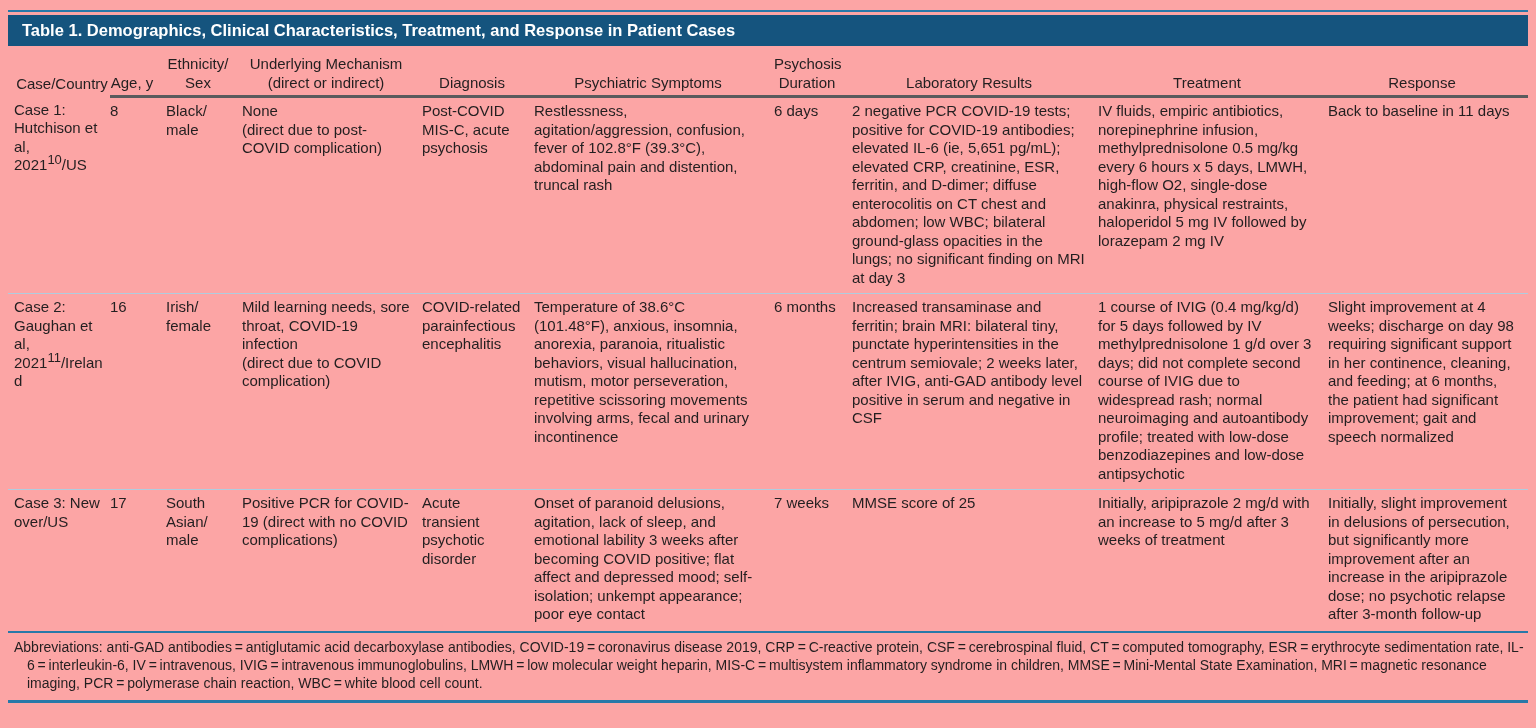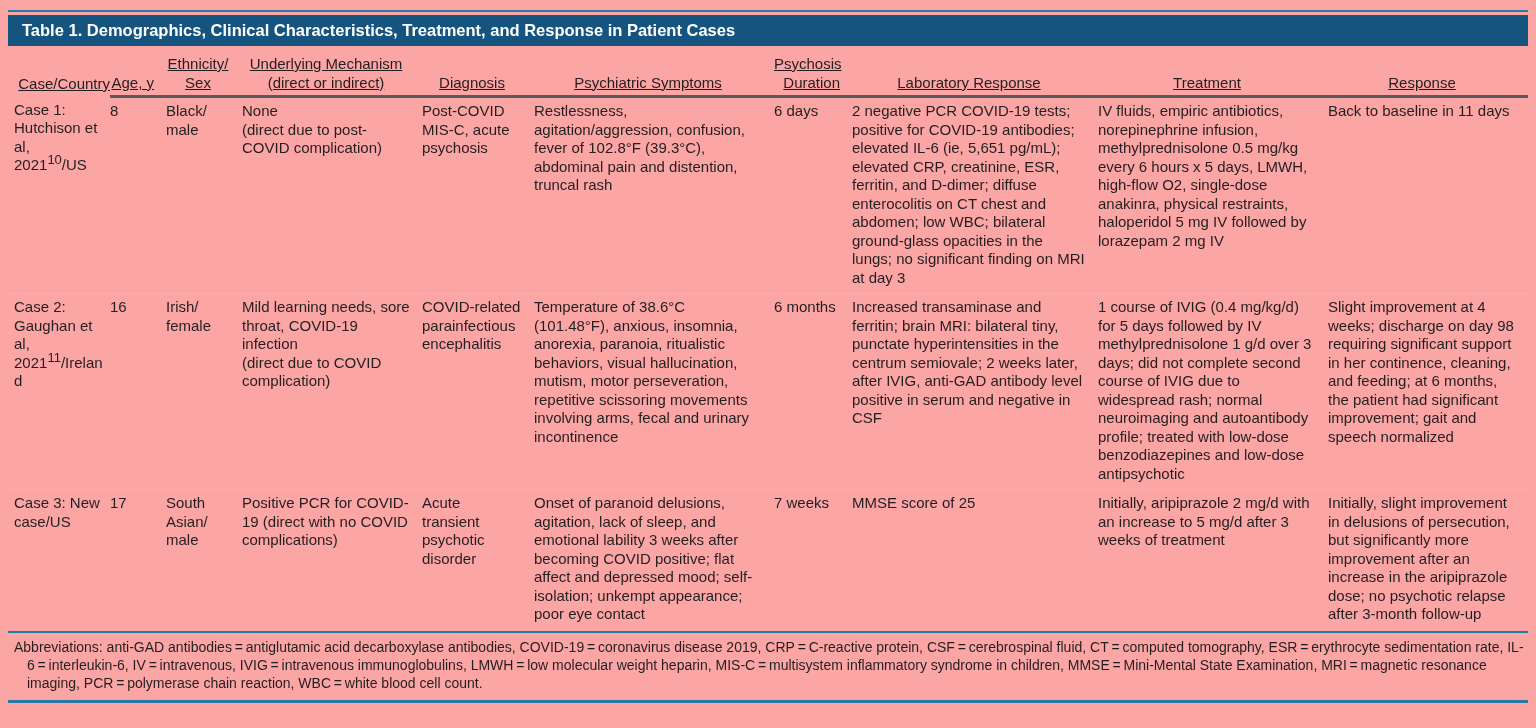--- a/index.html
+++ b/index.html
@@ -49,24 +49,23 @@
   col.c-dur       { width: 78px;  }
   col.c-lab       { width: 246px; }
   col.c-treat     { width: 230px; }
   col.c-resp      { width: 200px; }
   th {
     vertical-align: bottom;
     font-weight: normal;
     padding: 5px 12px 3px 0;
     white-space: pre-line;
     border-bottom: 3px solid #595b5d;
-    text-decoration: underline;
   }
   th:first-child { border-bottom: none; padding-left: 6px; padding-right: 0; }
-  th.al { text-align: right; }
+  th.al { text-align: center; }
   th.ac { text-align: center; }
   td {
     vertical-align: top;
     text-align: left;
     padding: 4px 12px 6px 0;
     white-space: pre-line;
     overflow-wrap: break-word;
   }
   td:first-child { padding-left: 6px; padding-right: 4px; }
   tr.body + tr.body td { border-top: 1px solid #afcddf; }
@@ -109,21 +108,21 @@
         <th class="al">Case/Country</th>
         <th class="al">Age, y</th>
         <th class="ac">Ethnicity/
 Sex</th>
         <th class="ac">Underlying Mechanism
 (direct or indirect)</th>
         <th class="ac">Diagnosis</th>
         <th class="ac">Psychiatric Symptoms</th>
         <th class="al">Psychosis
 Duration</th>
-        <th class="ac">Laboratory Response</th>
+        <th class="ac">Laboratory Results</th>
         <th class="ac">Treatment</th>
         <th class="ac">Response</th>
       </tr>
     </thead>
     <tbody>
       <tr class="body">
         <td><span>Case 1: Hutchison et al, 2021</span><sup>10</sup><span>/US</span></td>
         <td>8</td>
         <td>Black/
 male</td>
@@ -144,21 +143,21 @@
         <td>Mild learning needs, sore throat, COVID-19 infection
 (direct due to COVID complication)</td>
         <td>COVID-related parainfectious encephalitis</td>
         <td>Temperature of 38.6°C (101.48°F), anxious, insomnia, anorexia, paranoia, ritualistic behaviors, visual hallucination, mutism, motor perseveration, repetitive scissoring movements involving arms, fecal and urinary incontinence</td>
         <td>6 months</td>
         <td>Increased transaminase and ferritin; brain MRI: bilateral tiny, punctate hyperintensities in the centrum semiovale; 2 weeks later, after IVIG, anti-GAD antibody level positive in serum and negative in CSF</td>
         <td>1 course of IVIG (0.4 mg/kg/d) for 5 days followed by IV methylprednisolone 1 g/d over 3 days; did not complete second course of IVIG due to widespread rash; normal neuroimaging and autoantibody profile; treated with low-dose benzodiazepines and low-dose antipsychotic</td>
         <td>Slight improvement at 4 weeks; discharge on day 98 requiring significant support in her continence, cleaning, and feeding; at 6 months, the patient had significant improvement; gait and speech normalized</td>
       </tr>
       <tr class="body">
-        <td><span>Case 3: New case/US</span><sup></sup><span></span></td>
+        <td><span>Case 3: New over/US</span><sup></sup><span></span></td>
         <td>17</td>
         <td>South Asian/
 male</td>
         <td>Positive PCR for COVID-19 (direct with no COVID complications)</td>
         <td>Acute transient psychotic disorder</td>
         <td>Onset of paranoid delusions, agitation, lack of sleep, and emotional lability 3 weeks after becoming COVID positive; flat affect and depressed mood; self-isolation; unkempt appearance; poor eye contact</td>
         <td>7 weeks</td>
         <td>MMSE score of 25</td>
         <td>Initially, aripiprazole 2 mg/d with an increase to 5 mg/d after 3 weeks of treatment</td>
         <td>Initially, slight improvement in delusions of persecution, but significantly more improvement after an increase in the aripiprazole dose; no psychotic relapse after 3-month follow-up</td>

